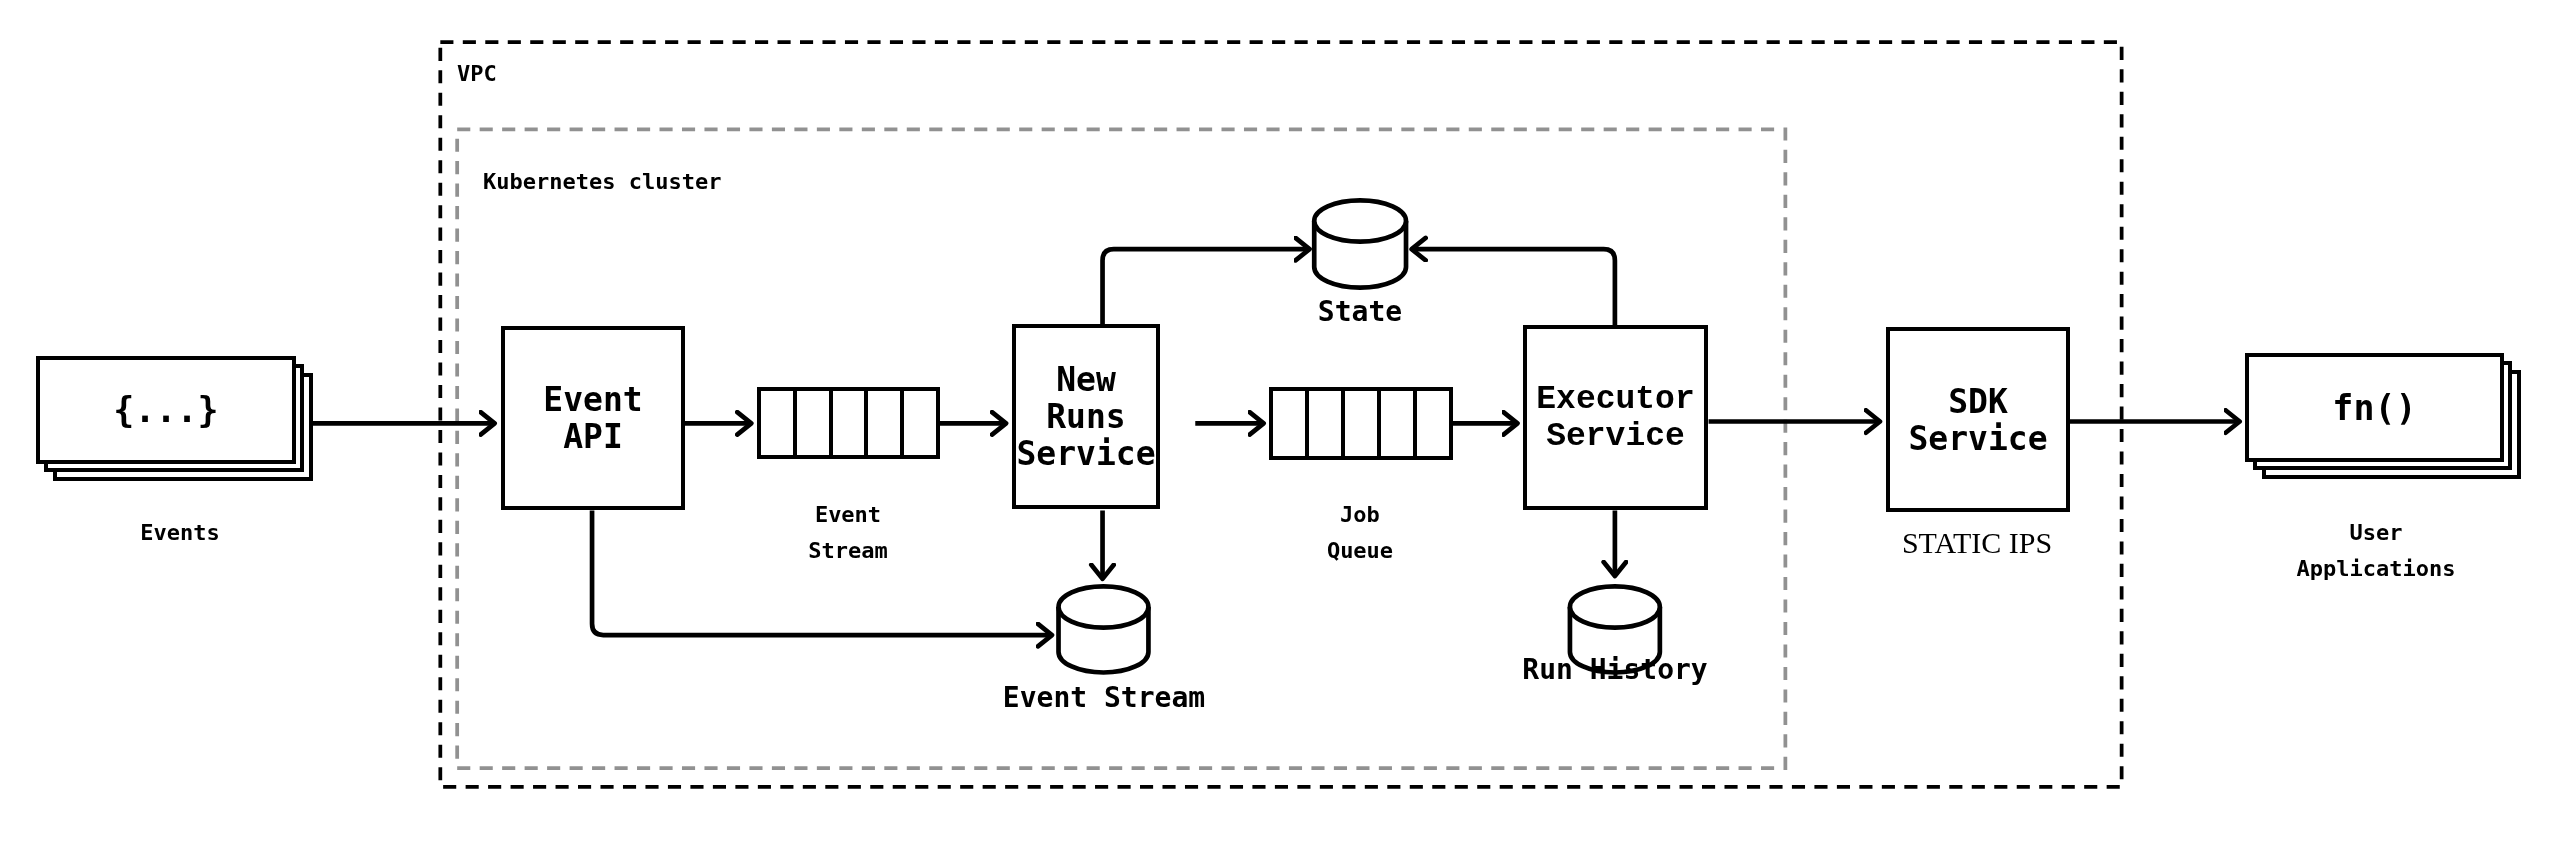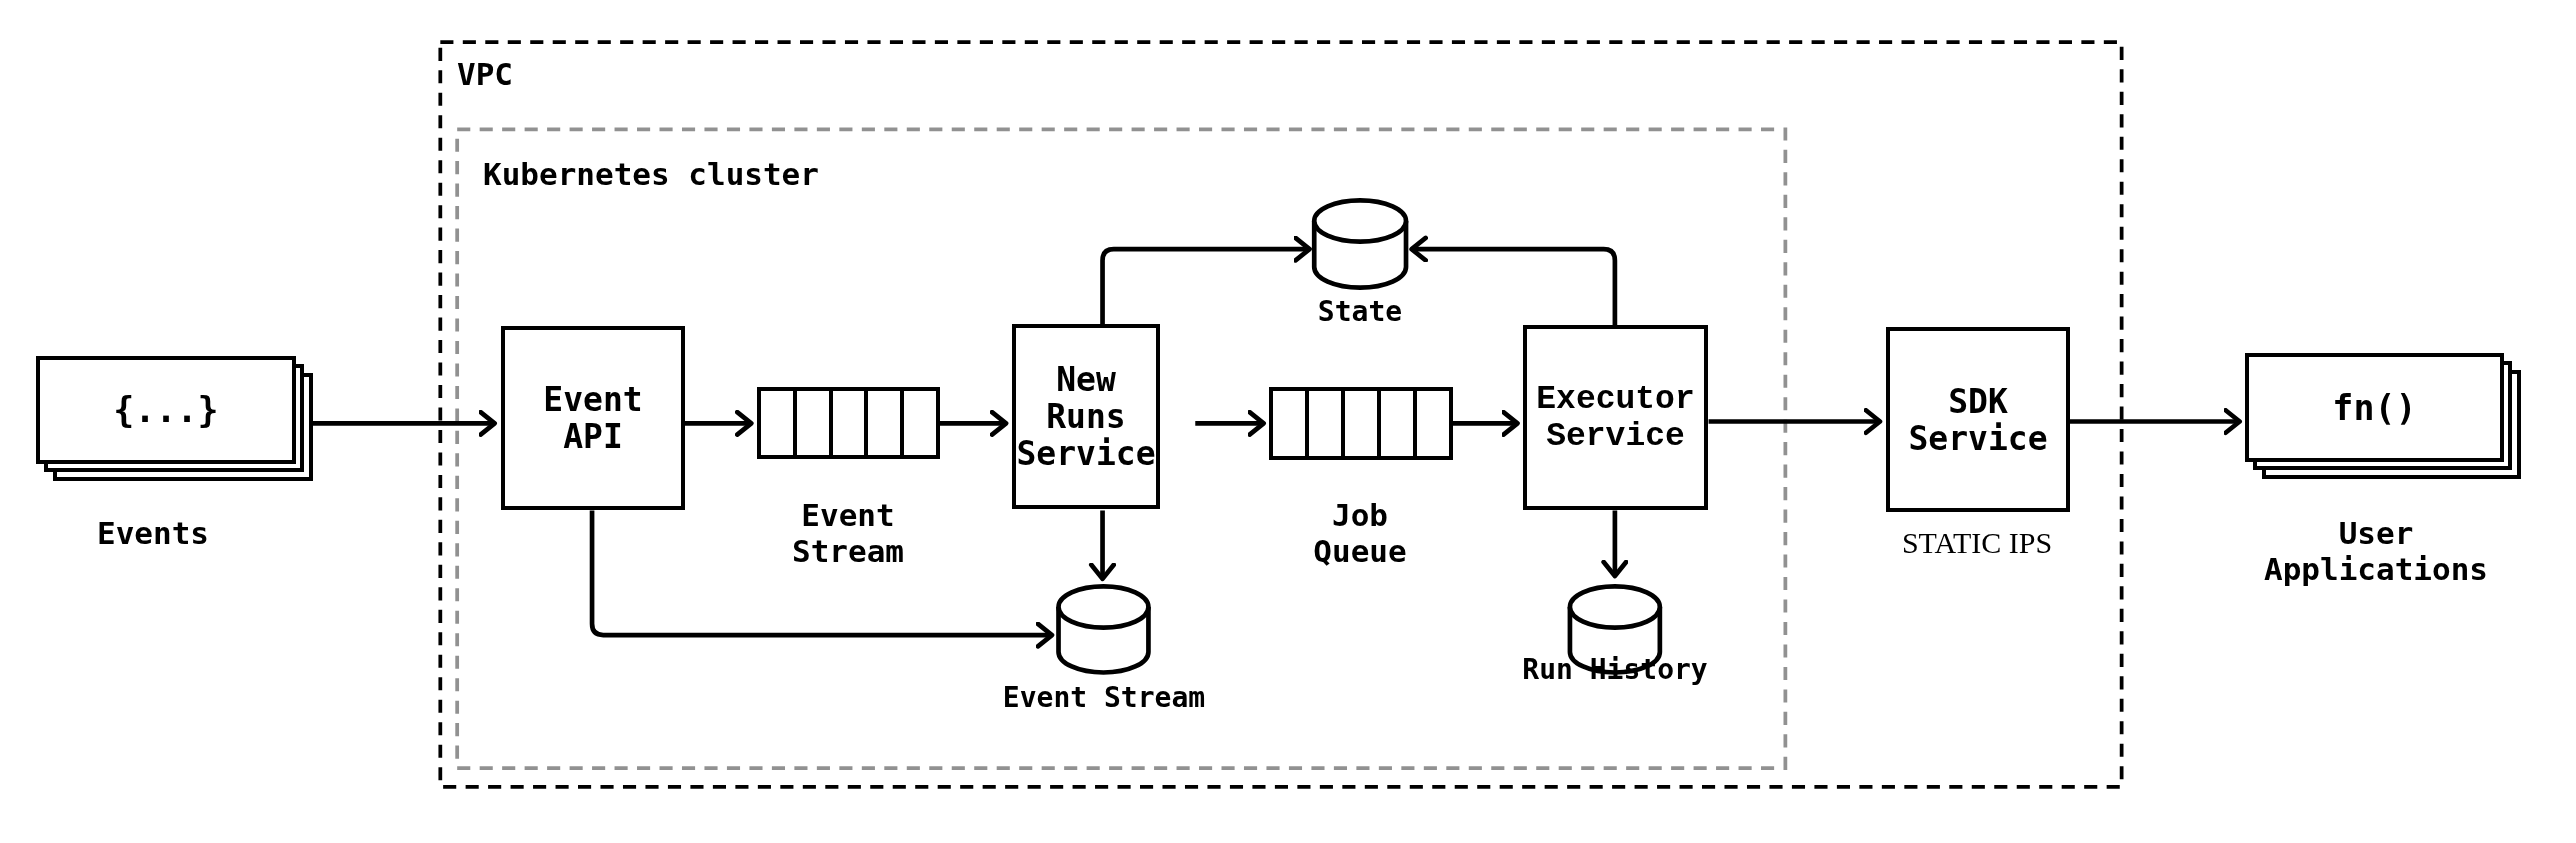--- a/index.html
+++ b/index.html
@@ -45,21 +45,21 @@
     background: #fff; border: 4.7px solid #000;
     display: flex;
     z-index: 2;
   }
   .queue .cell { flex: 1; border-right: 4.7px solid #000; }
   .queue .cell:last-child { border-right: none; }
 
   
   .lbl {
     position: absolute;
-    font-weight: 700; font-size: 31px; line-height: 36px;
+    font-weight: 700; font-size: 22px; line-height: 36px;
     text-align: center; white-space: pre-line;
     z-index: 2;
   }
   .lbl-left { text-align: left; }
   .lbl-sm { font-size: 28px; line-height: 24px; }
   .lbl-thin { font-weight: 400; font-size: 30px; letter-spacing: 0px; }
 </style>
 </head>
 <body>
 
@@ -101,28 +101,28 @@
     <path d="M 1177 346 L 1177 278 Q 1177 266 1189 266 L 1398 266" marker-end="url(#ah)"></path>
     <path d="M 1724 347 L 1724 278 Q 1724 266 1712 266 L 1507 266" marker-end="url(#ah)"></path>
 
     <line x1="1177" y1="545" x2="1177" y2="618" marker-end="url(#ah)"></line>
     <line x1="1724" y1="545" x2="1724" y2="615" marker-end="url(#ah)"></line>
     <path d="M 632 545 L 632 666 Q 632 678 644 678 L 1123 678" marker-end="url(#ah)"></path>
   </g>
 </svg>
 
 <div class="lbl lbl-left abs" style="left:457px; top:56px;">VPC</div>
-<div class="lbl lbl-left abs" style="left:483px; top:156px;">Kubernetes cluster</div>
+<div class="lbl lbl-left abs" style="left:483px; top:164px;">Kubernetes cluster</div>
 
 <div class="stack" style="left:36px; top:356px; width:277px; height:126px;">
   <div class="sheet" style="left:17px; top:17px; width:260px; height:108px;"></div>
   <div class="sheet" style="left:8.4px;  top:8.4px;  width:260px; height:108px;"></div>
   <div class="sheet main" style="left:0; top:0; width:260px; height:108px;">{...}</div>
 </div>
-<div class="lbl cx" style="left:153px; top:515px;text-align:center;">Events</div>
+<div class="lbl cx" style="left:180px; top:515px;text-align:center;">Events</div>
 
 <div class="node-box" style="left:501px; top:326px; width:184px; height:184px;">Event
 API</div>
 
 <div class="queue" style="left:757px; top:387px; width:183px; height:72px;">
   <div class="cell"></div>
   <div class="cell"></div>
   <div class="cell"></div>
   <div class="cell"></div>
   <div class="cell"></div>

